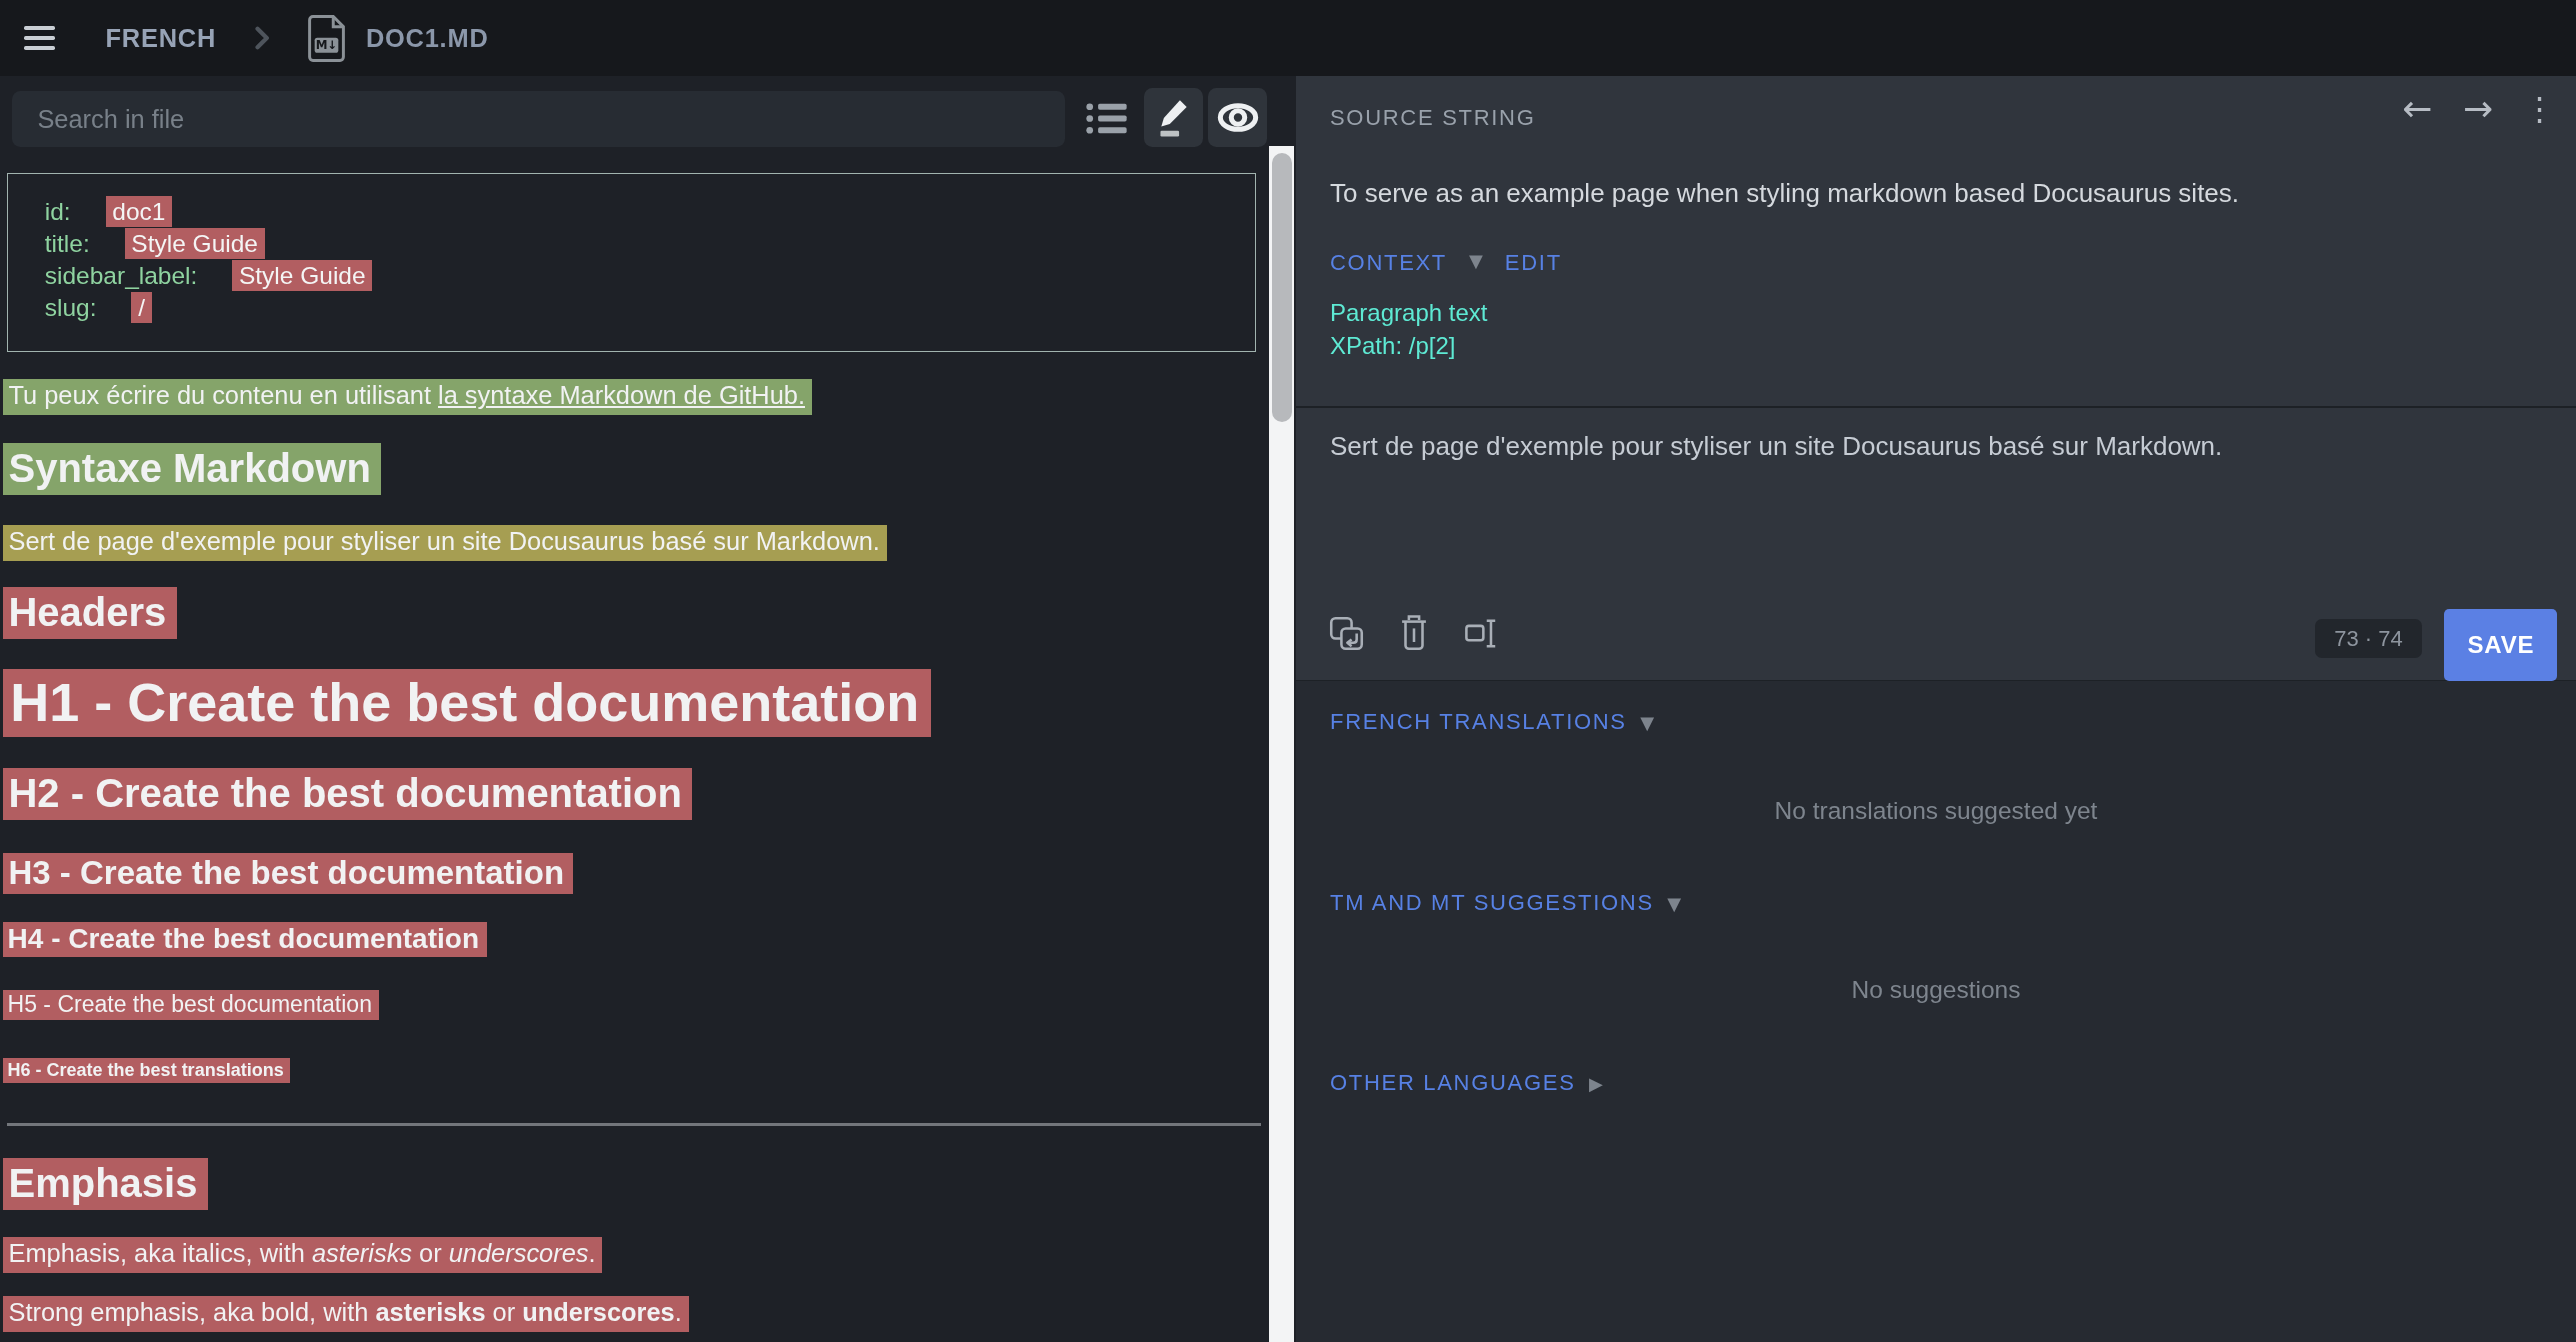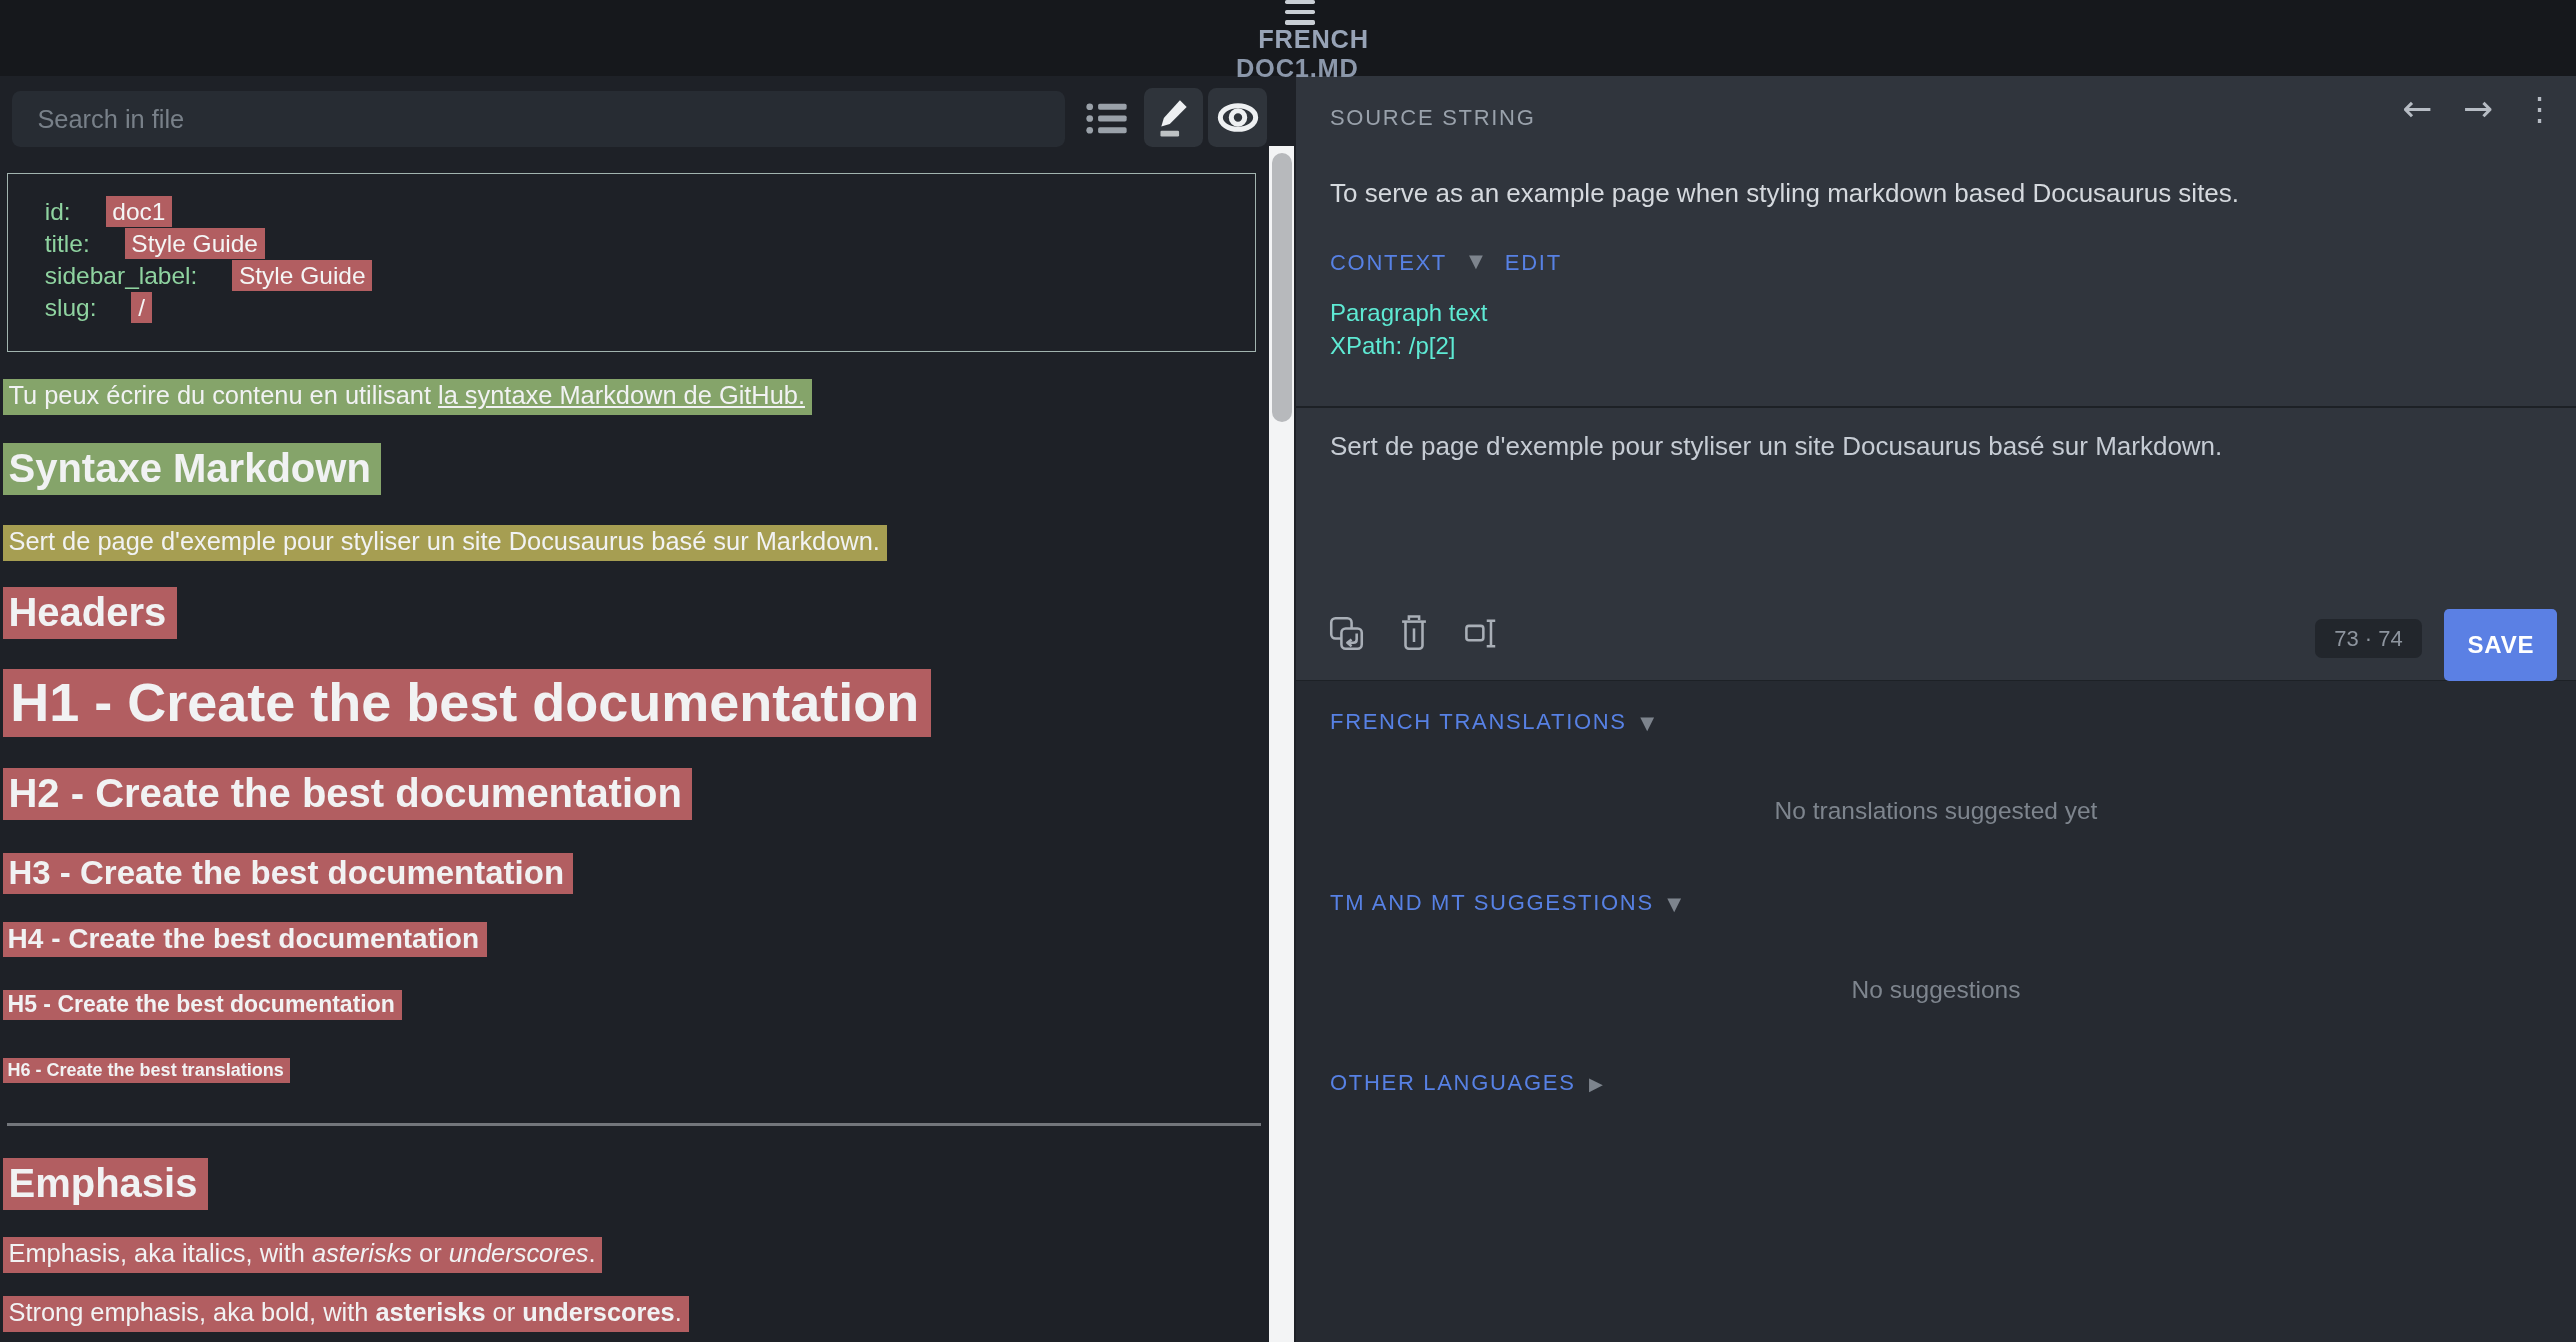--- a/index.html
+++ b/index.html
@@ -4,21 +4,21 @@
 <style>
   :root{
     --accent:#5781e4; --save-blue:#5b80e4; --rose:#b25e61; --green:#85a46a;
     --olive:#a69e52; --code-green:#8fd3a0;
   }
   *{box-sizing:border-box;margin:0;padding:0;}
   html,body{width:2576px;height:1342px;overflow:hidden;}
   body{background:#1e2127;font-family:"Liberation Sans","DejaVu Sans",sans-serif;position:relative;}
 
   
-  .topbar{position:absolute;left:0;top:0;width:2576px;height:76px;background:#16181c;display:flex;align-items:center;z-index:5;flex-direction:column;}
+  .topbar{position:absolute;left:0;top:0;width:2576px;height:76px;background:#16181c;display:flex;align-items:center;z-index:5;}
   .hamburger{margin-left:24px;width:30.5px;display:flex;flex-direction:column;gap:6px;cursor:pointer;}
   .hamburger i{display:block;height:4.2px;border-radius:1.7px;background:#c9ced4;}
   .crumb{font-weight:bold;font-size:25.4px;letter-spacing:0.8px;color:#97a3b6;}
   .crumb.project{margin-left:51px;}
   .crumb.file{margin-left:18.6px;color:#8b97aa;}
   .bc-chev{margin-left:39px;}
   .fileicon{margin-left:36px;}
 
   
   .search{position:absolute;left:12px;top:91px;width:1053px;height:56px;border:none;border-radius:8.5px;
@@ -47,21 +47,21 @@
   .it{font-style:italic;}
   .bd{font-weight:bold;}
   .h-h1{font-size:54px;font-weight:bold;}
   .h-h1 .hl{padding:6px 12px 7.6px 6.8px;}
   .h-h2{font-size:40px;font-weight:bold;}
   .h-h2 .hl{padding:5.1px 10.2px 6.8px 5.1px;text-align:right;}
   .h-h3{font-size:33px;font-weight:bold;}
   .h-h3 .hl{padding:3.4px 8.5px 5.1px 5.1px;}
   .h-h4{font-size:28px;font-weight:bold;}
   .h-h4 .hl{padding:2.5px 7.6px 4.2px 4.2px;}
-  .h-h5{font-size:23px;font-weight:bold;}
+  .h-h5{font-size:23px;font-weight:normal;}
   .h-h5 .hl{padding:2.5px 6.8px 4.2px 4.2px;}
   .h-h6{font-size:18px;font-weight:bold;}
   .h-h6 .hl{padding:2.5px 6px 4.2px 4.2px;}
   .hr{position:absolute;left:6.8px;top:1123px;width:1254px;height:2.5px;background:#73767b;}
 
   
   .vscroll{position:absolute;left:1269px;top:146px;width:25.4px;height:1196px;background:#f3f4f5;}
   .vscroll .thumb{position:absolute;left:2.5px;top:6.8px;width:20.3px;height:269px;border-radius:10.2px;background:#b7b9bc;cursor:grab;}
 
   

